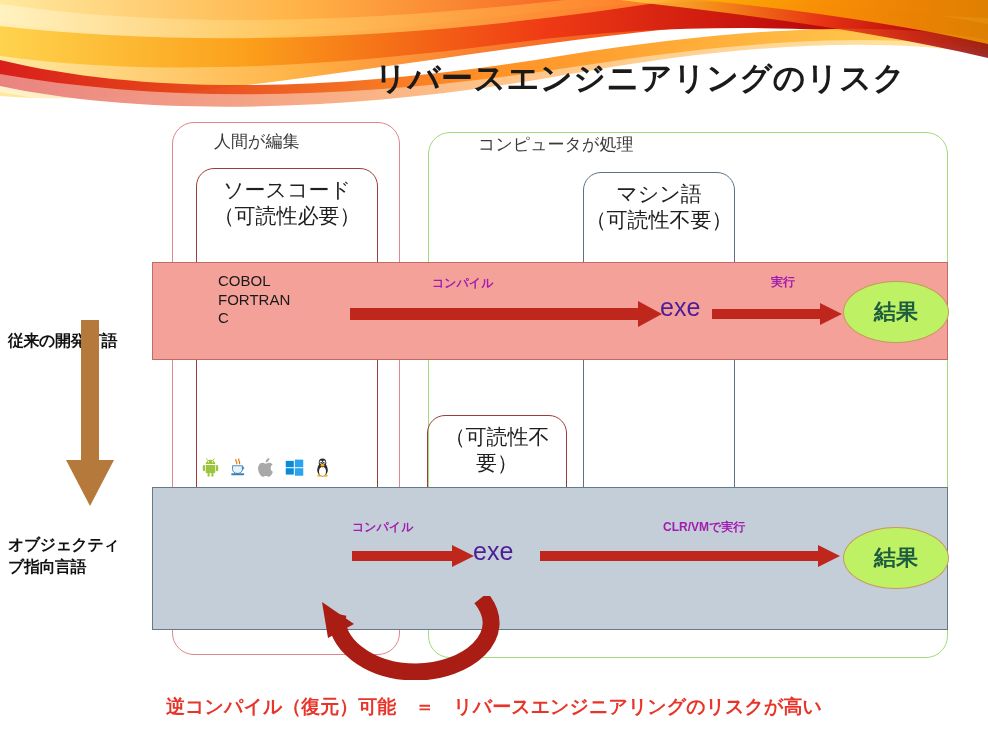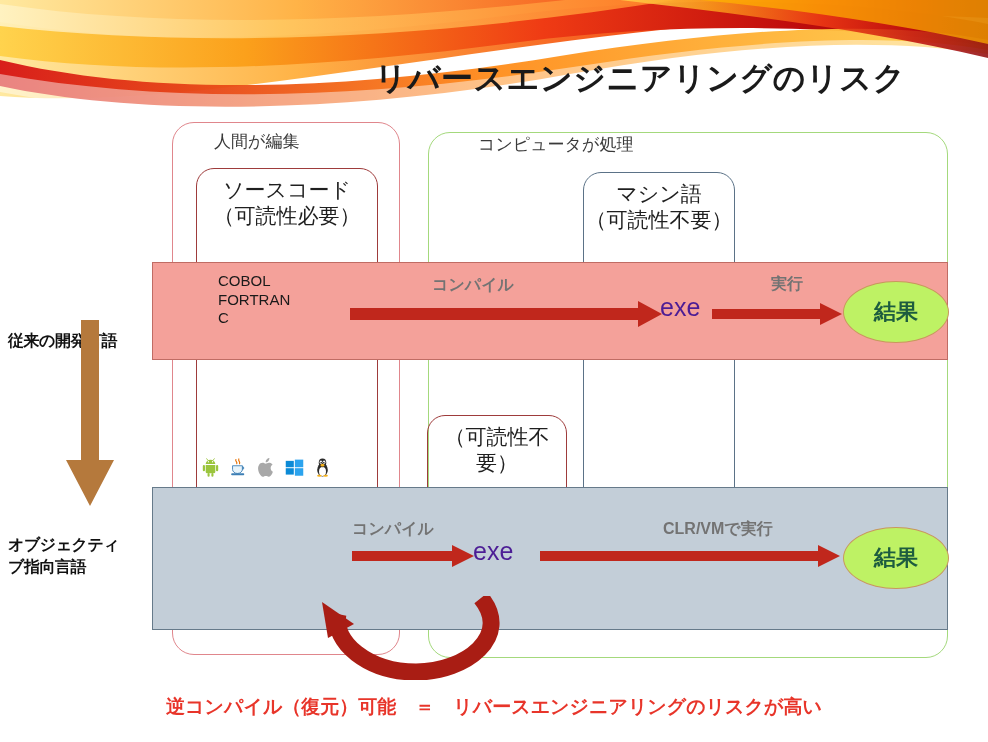--- a/index.html
+++ b/index.html
@@ -83,21 +83,21 @@
   #langs-top { left:218px; top:272px; }
   #langs-bottom { left:200px; top:515px; }
 
   
   .exe-label { position:absolute; font-size:25px; color:#4c1d95; }
   #exe-top { left:660px; top:293px; }
   #exe-bottom { left:473px; top:537px; }
 
   
   .arrowcap {
-    position:absolute; font-size:16px; font-weight:bold; color:#737373;
+    position:absolute; font-size:12px; font-weight:bold; color:#a21caf;
     white-space:nowrap;
   }
   #cap-compile-top { left:432px; top:275px; }
   #cap-exec-top    { left:771px; top:274px; }
   #cap-compile-bot { left:352px; top:519px; }
   #cap-clrvm-bot   { left:663px; top:519px; }
 
   
   .arrowsvg { position:absolute; }
   #arrow-compile-top { left:350px; top:300px; width:312px; height:28px; }

